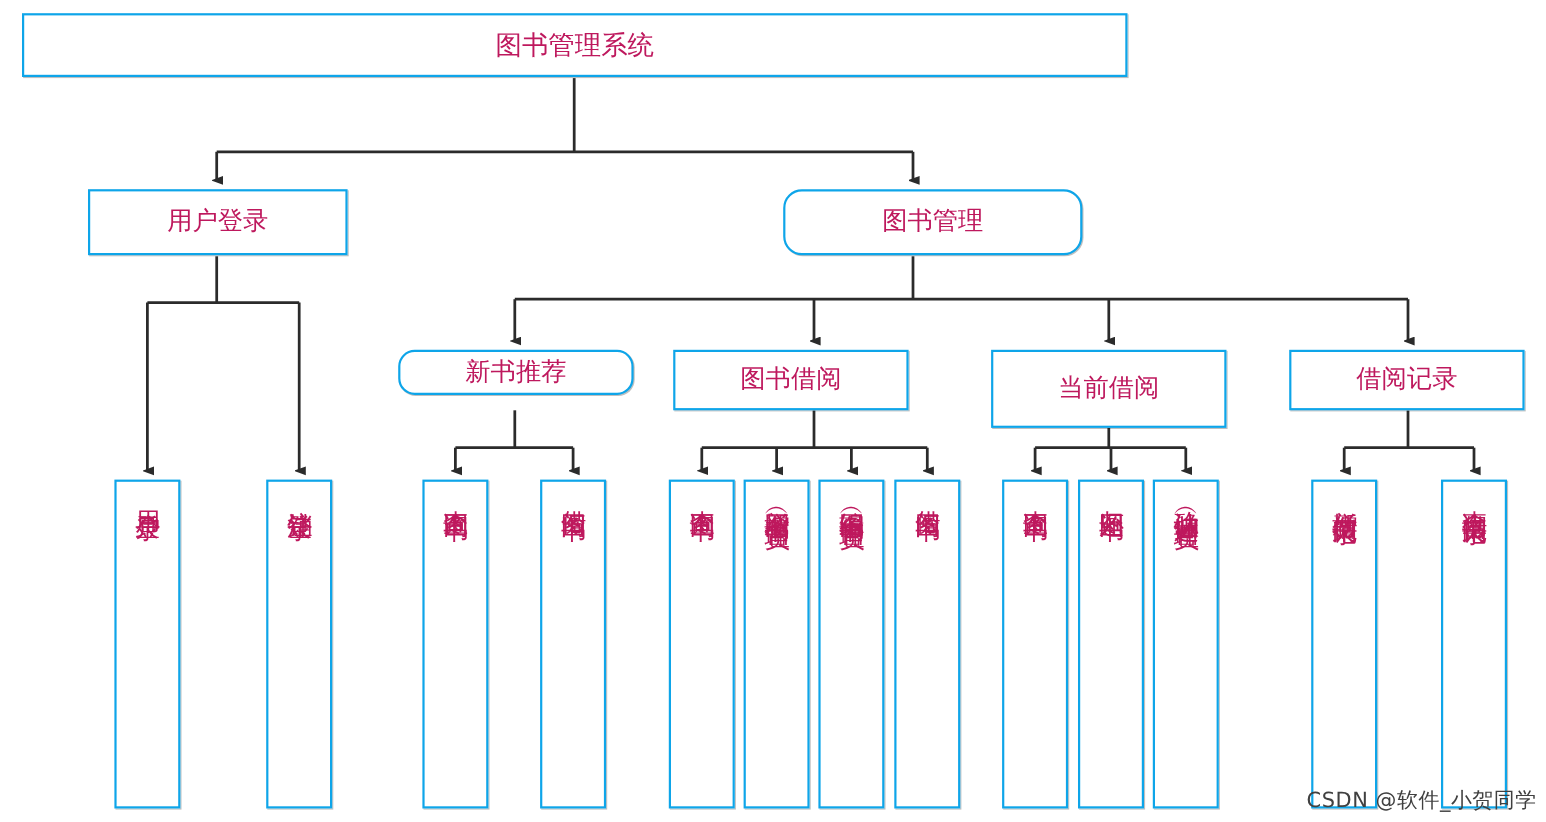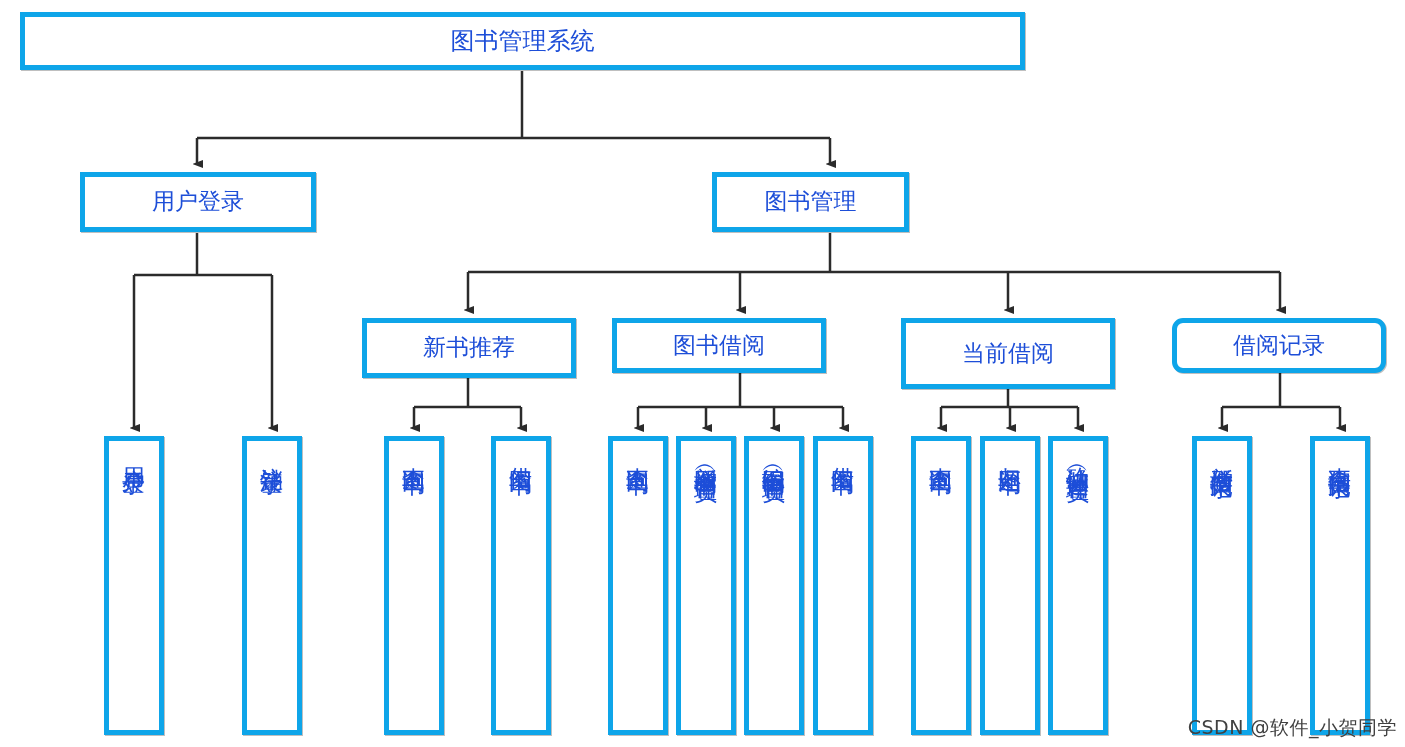--- a/index.html
+++ b/index.html
@@ -24,25 +24,25 @@
     left: 0;
     top: 0;
     width: 1405px;
     height: 747px;
     pointer-events: none;
   }
   .node {
     position: absolute;
     box-sizing: border-box;
     background: #ffffff;
-    border: 5px solid #0ea5e9;
+    border: 2px solid #0ea5e9;
     display: flex;
     align-items: center;
     justify-content: center;
-    color: #1d4ed8;
+    color: #be185d;
     box-shadow: 1px 1px 0 rgba(0,0,0,0.25);
   }
   .node-label {
     display: block;
     text-align: center;
     line-height: 1.18;
     white-space: nowrap;
   }
   .node.horizontal .node-label {
     font-size: 23px;
@@ -134,37 +134,37 @@
   </svg>
 
   <div class="node root horizontal" style="left:20px; top:12px; width:1005px; height:58px;">
     <span class="node-label">图书管理系统</span>
   </div>
 
   <div class="node horizontal" style="left:80px; top:172px; width:236px; height:60px;">
     <span class="node-label">用户登录</span>
   </div>
 
-  <div class="node horizontal" style="left:712px; top:172px; width:197px; height:60px;">
+  <div class="node horizontal" style="left:712px; top:172px; width:272px; height:60px;border-radius:17px;">
     <span class="node-label">图书管理</span>
   </div>
 
-  <div class="node horizontal" style="left:362px; top:318px; width:214px; height:60px;">
+  <div class="node horizontal" style="left:362px; top:318px; width:214px; height:41px;border-radius:15px;">
     <span class="node-label">新书推荐</span>
   </div>
 
   <div class="node horizontal" style="left:612px; top:318px; width:214px; height:55px;">
     <span class="node-label">图书借阅</span>
   </div>
 
   <div class="node horizontal" style="left:901px; top:318px; width:214px; height:71px;">
     <span class="node-label">当前借阅</span>
   </div>
 
-  <div class="node horizontal" style="left:1172px; top:318px; width:214px; height:55px;border-radius:11px;">
+  <div class="node horizontal" style="left:1172px; top:318px; width:214px; height:55px;">
     <span class="node-label">借阅记录</span>
   </div>
 
   <div class="node vertical" style="left:104px; top:436px; width:60px; height:299px;">
     <span class="node-label">用户登录</span>
   </div>
 
   <div class="node vertical" style="left:242px; top:436px; width:60px; height:299px;">
     <span class="node-label">注销登录</span>
   </div>

